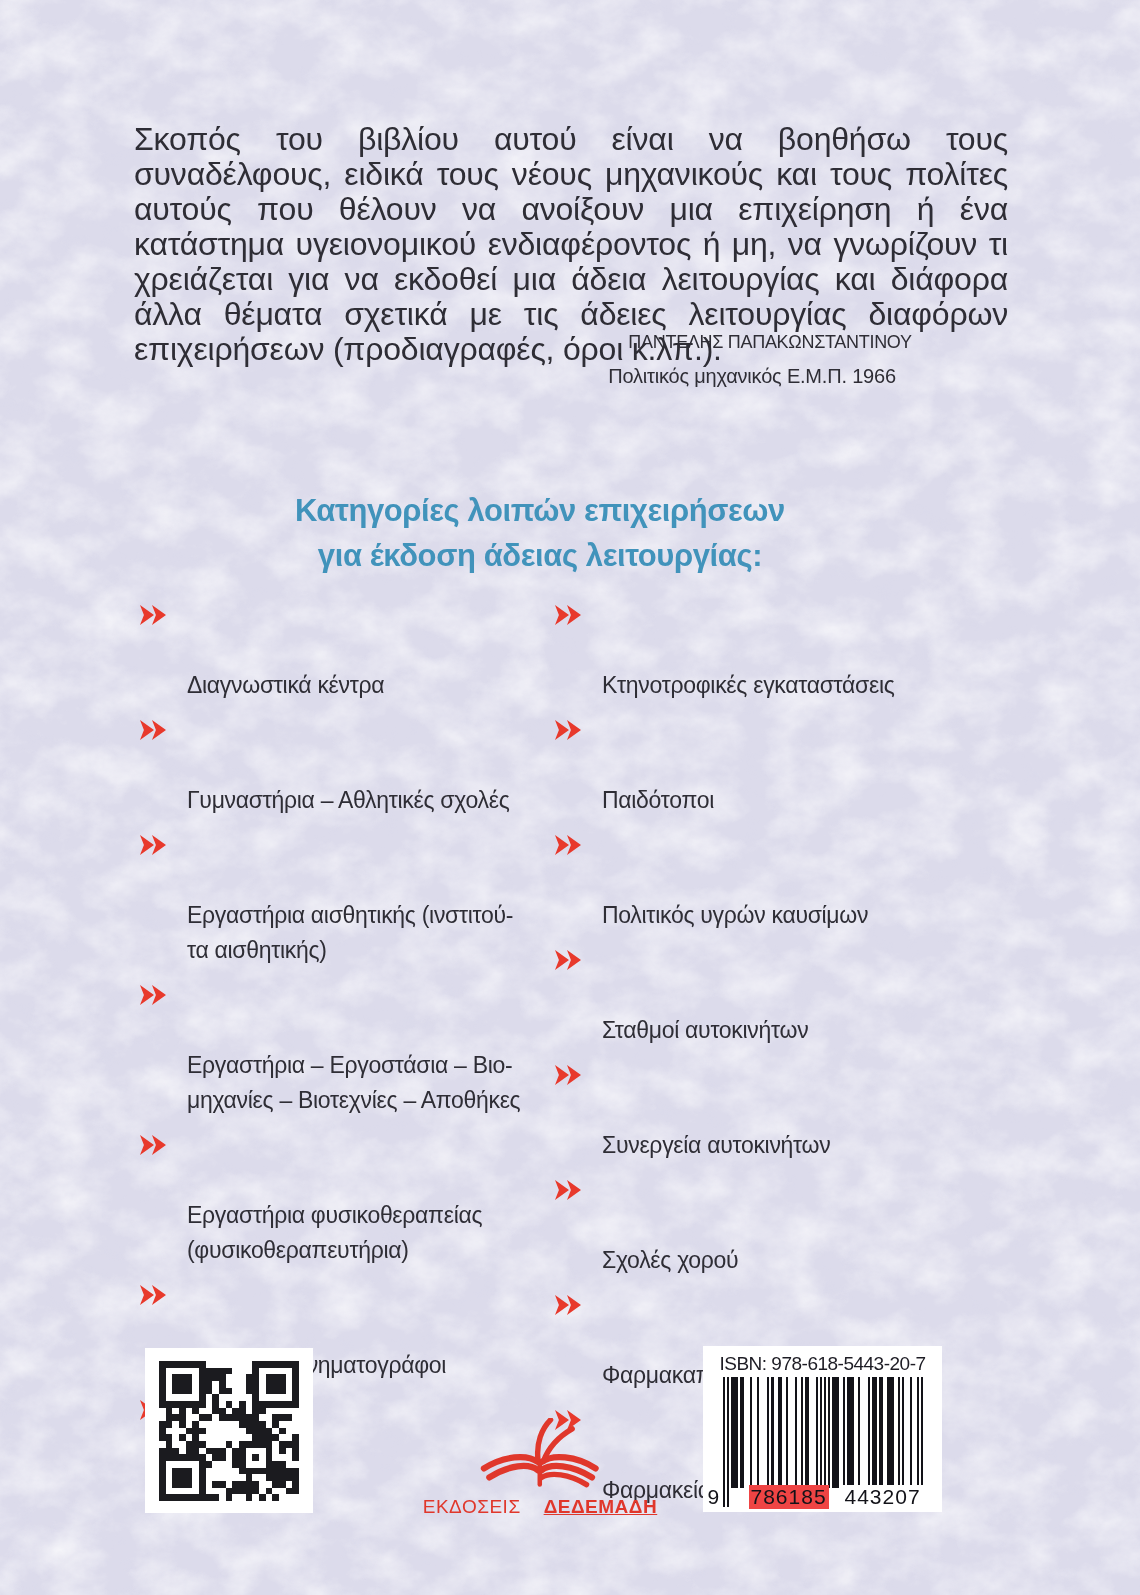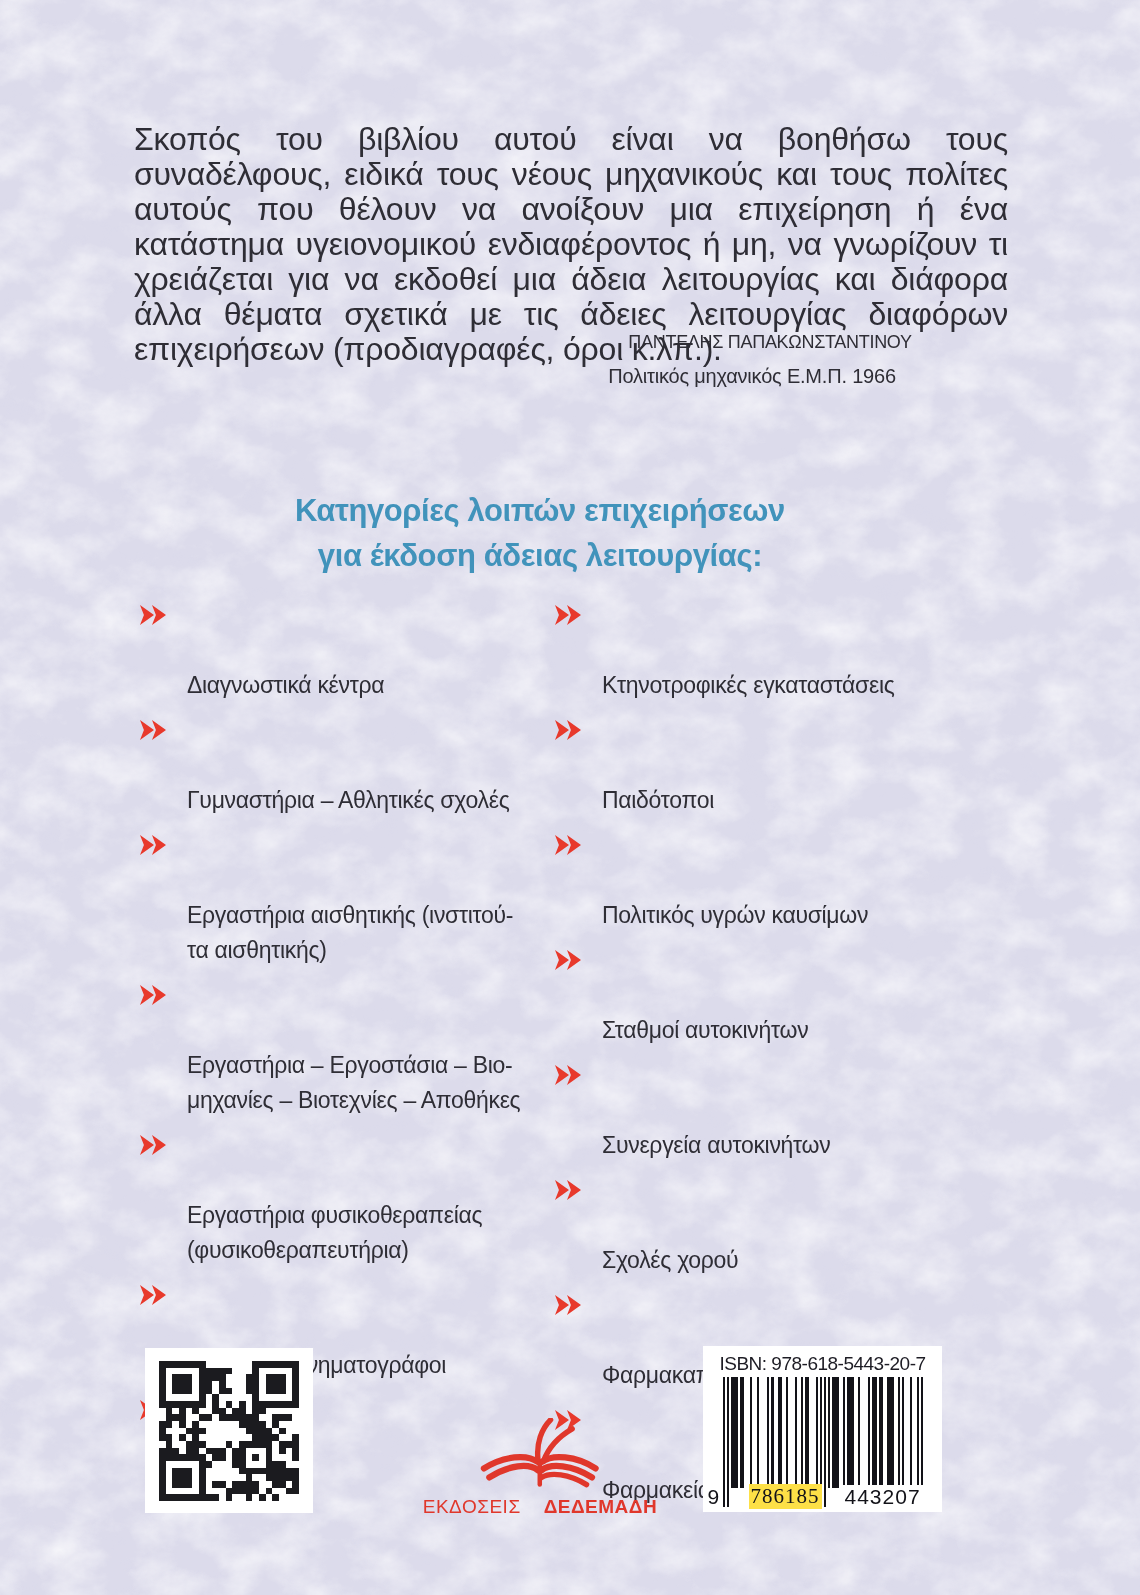--- a/index.html
+++ b/index.html
@@ -46,32 +46,32 @@
     clip-path:polygon(0 0,100% 50%,0 100%,28% 50%);
   }
   .bullet i:nth-child(1){left:0;}
   .bullet i:nth-child(2){left:12px;}
 
   
   .qr-box{left:145px;top:1348px;width:168px;height:165px;background:#fff;
     display:flex;align-items:center;justify-content:center;}
   .logo{left:540px;top:1418px;transform:translateX(-50%);text-align:center;}
   .logo .wordmark{margin-top:2px;font-size:19px;letter-spacing:0.5px;white-space:nowrap;}
-  .logo .wordmark .pub-name{font-weight:bold;margin-left:23px;}
+  .logo .wordmark .pub-name{font-weight:bold;margin-left:23px;text-decoration:underline;}
   .barcode-box{left:703px;top:1346px;width:239px;height:166px;background:#fff;
     display:flex;flex-direction:column;align-items:center;}
   .isbn-label{font-size:19px;letter-spacing:-0.5px;color:#1d1c24;margin-top:7px;white-space:nowrap;}
   .bars-wrap{position:relative;width:200px;height:134px;margin-top:2px;}
   .digits{
     position:absolute;left:0;bottom:2px;width:100%;height:24px;
     font-size:21px;letter-spacing:1px;color:#121218;
   }
   .digits span{position:absolute;bottom:0;}
   .digits .d0{left:-15px;}
-  .digits .d1{left:26px;background:#fde047;padding:0 2px;font-family:Liberation Serif, serif;}
+  .digits .d1{left:26px;background:#ef4444;padding:0 2px;}
   .digits .d2{left:120px;background:#fff;padding:0 2px;}
 </style>
 </head>
 <body>
 
 <svg class="texture" width="1140" height="1595" xmlns="http://www.w3.org/2000/svg">
   <defs>
     <filter id="paperLight" x="0" y="0" width="100%" height="100%">
       <feTurbulence type="fractalNoise" baseFrequency="0.022 0.028" numOctaves="5" seed="11" result="t"></feTurbulence>
       <feColorMatrix in="t" type="matrix" values="0 0 0 0 1  0 0 0 0 1  0 0 0 0 1  1.5 0 0 0 -0.55"></feColorMatrix>

